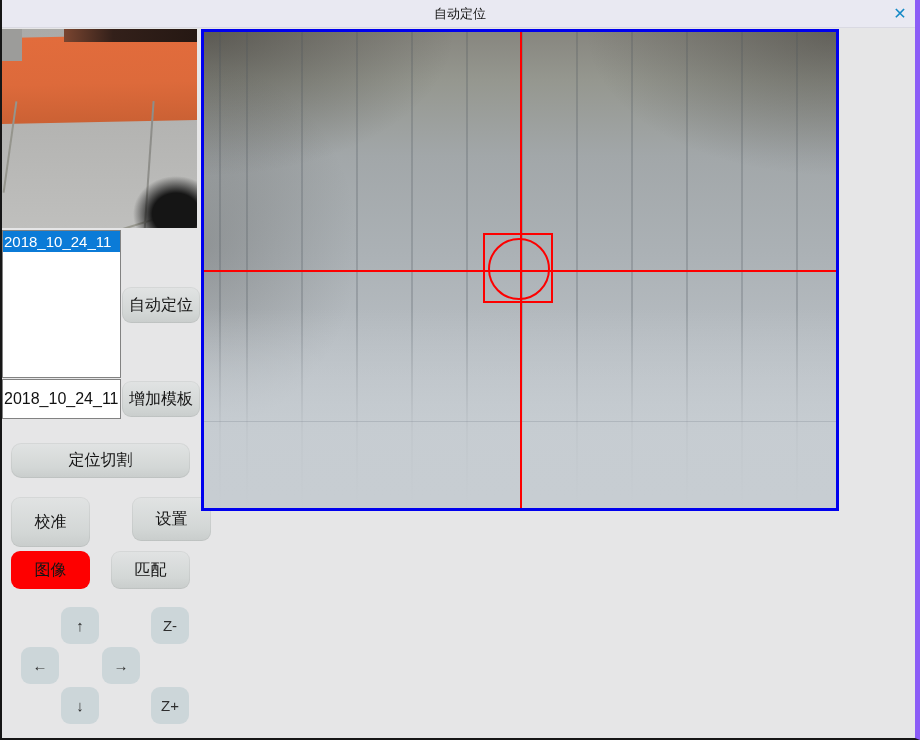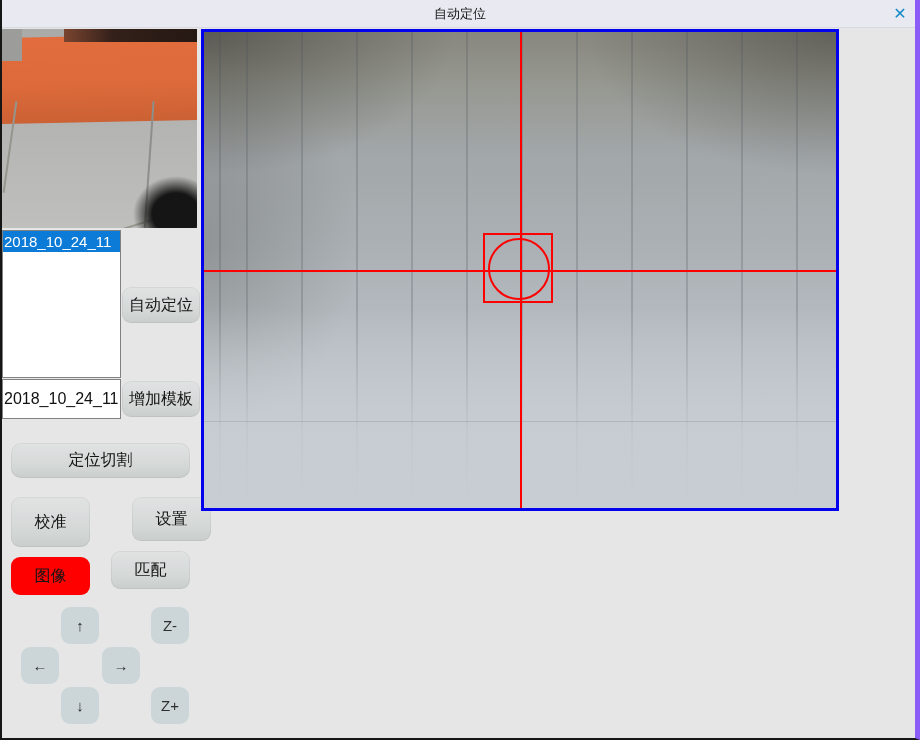--- a/index.html
+++ b/index.html
@@ -37,21 +37,21 @@
   
   .btn{position:absolute;display:flex;align-items:center;justify-content:center;
     background:linear-gradient(180deg,#e1e3e3 0%,#d3d7d6 70%,#c9cdcc 100%);
     border:none;border-radius:9px;font-size:16px;color:#141414;
     box-shadow:inset 0 0 0 1px rgba(0,0,0,0.05);cursor:default;}
   .tpl-btn{left:120px;width:78px;height:36px;font-size:16px;}
   .tpl-btn-0{top:233px;} .tpl-btn-1{top:287px;} .tpl-btn-2{top:341px;} .tpl-btn-3{top:381px;}
   .btn-wide{left:9px;top:443px;width:179px;height:35px;border-radius:10px;}
   .btn-calibrate{left:9px;top:497px;width:79px;height:50px;}
   .btn-settings{left:98px;top:497px;width:79px;height:44px;margin-left:32px;}
-  .btn-image{left:9px;top:551px;width:79px;height:38px;background:#fe0000;box-shadow:none;color:#151515;margin-top:6px;}
+  .btn-image{left:9px;top:551px;width:79px;height:38px;background:#fe0000;box-shadow:none;color:#151515;}
   .btn-match{left:109px;top:551px;width:79px;height:38px;}
   .jog{background:#ccd6d9;box-shadow:none;border-radius:9px;width:38px;height:37px;font-size:15px;color:#2e2e2e;}
   .jog-up{left:59px;top:607px;} .jog-zminus{left:149px;top:607px;}
   .jog-left{left:19px;top:647px;} .jog-right{left:100px;top:647px;}
   .jog-down{left:59px;top:687px;} .jog-zplus{left:149px;top:687px;}
   
   .camera{position:absolute;left:199px;top:29px;width:638px;height:482px;border:3px solid #0000ee;background:#a9b0b5;overflow:hidden;}
   .cam-base{position:absolute;left:0;top:0;width:632px;height:476px;
     background:
       radial-gradient(55% 42% at 0% 0%, rgba(38,35,30,0.45), rgba(38,35,30,0) 72%),

